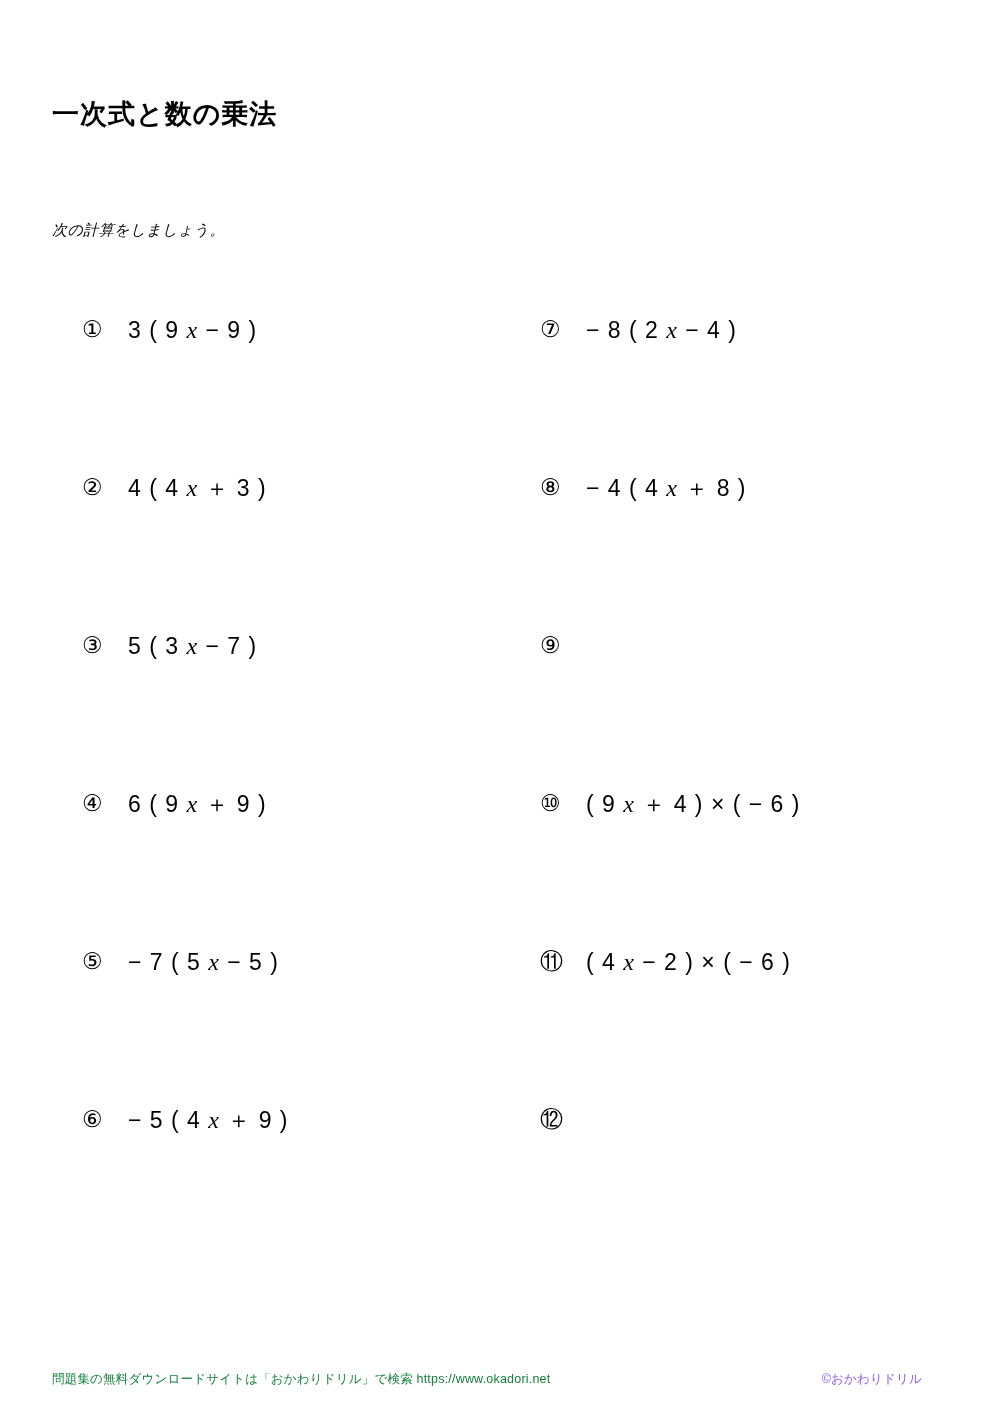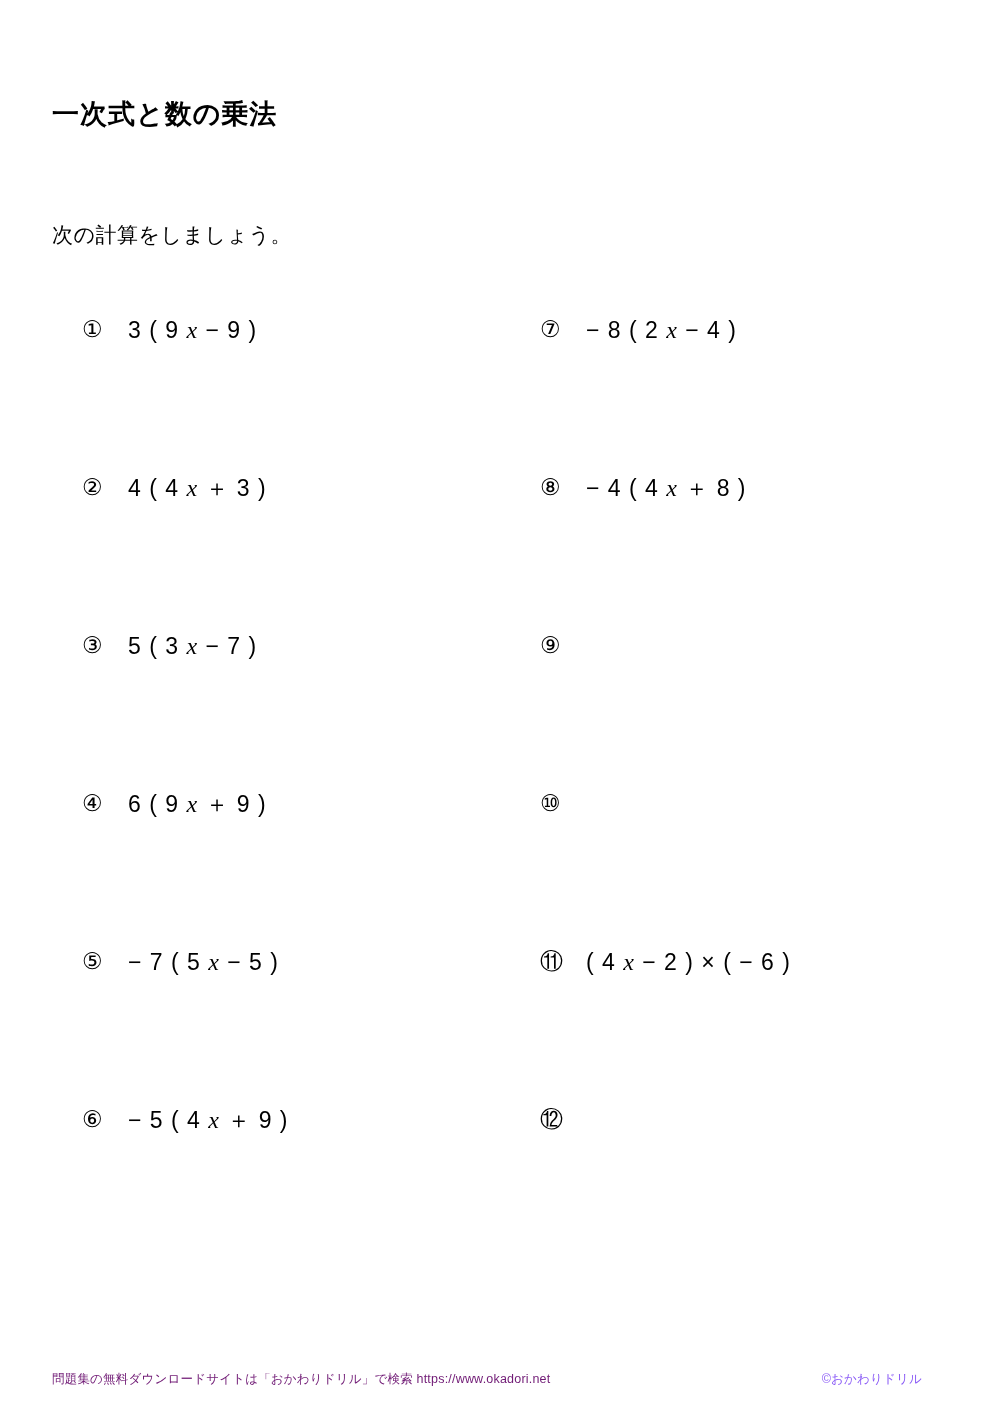--- a/index.html
+++ b/index.html
@@ -28,23 +28,24 @@
     top: 80px;
     font-size: 27px;
     font-weight: bold;
     letter-spacing: 1px;
     color: #000;
   }
   .instruction {
     position: absolute;
     left: 52px;
     top: 205px;
-    font-size: 21px;
+    font-size: 15px;
     letter-spacing: 0.5px;
     color: #000;
+    font-style: italic;
   }
   .problems {
     position: absolute;
     left: 0;
     top: 300px;
     width: 1000px;
   }
   .col {
     position: absolute;
     top: 0;
@@ -74,21 +75,21 @@
   .expr .v {
     font-style: italic;
     font-family: "Liberation Serif", serif;
     font-size: 24px;
   }
   .footer-left {
     position: absolute;
     left: 52px;
     top: 1355px;
     font-size: 12.5px;
-    color: #701a75;
+    color: #15803d;
     letter-spacing: 0.2px;
   }
   .footer-right {
     position: absolute;
     right: 78px;
     top: 1355px;
     font-size: 12.5px;
     color: #8b5cf6;
     letter-spacing: 0.2px;
   }
@@ -138,20 +139,21 @@
       </div>
       <div class="prob">
         <span class="num">⑧</span>
         <span class="expr">− 4 ( 4 <span class="v">x</span> ＋ 8 )</span>
       </div>
       <div class="prob">
         <span class="num">⑨</span>
       </div>
       <div class="prob">
         <span class="num">⑩</span>
+        <span class="expr">( 9 <span class="v">x</span> ＋ 4 ) × ( − 6 )</span>
       </div>
       <div class="prob">
         <span class="num">⑪</span>
         <span class="expr">( 4 <span class="v">x</span> − 2 ) × ( − 6 )</span>
       </div>
       <div class="prob">
         <span class="num">⑫</span>
       </div>
     </div>
 

